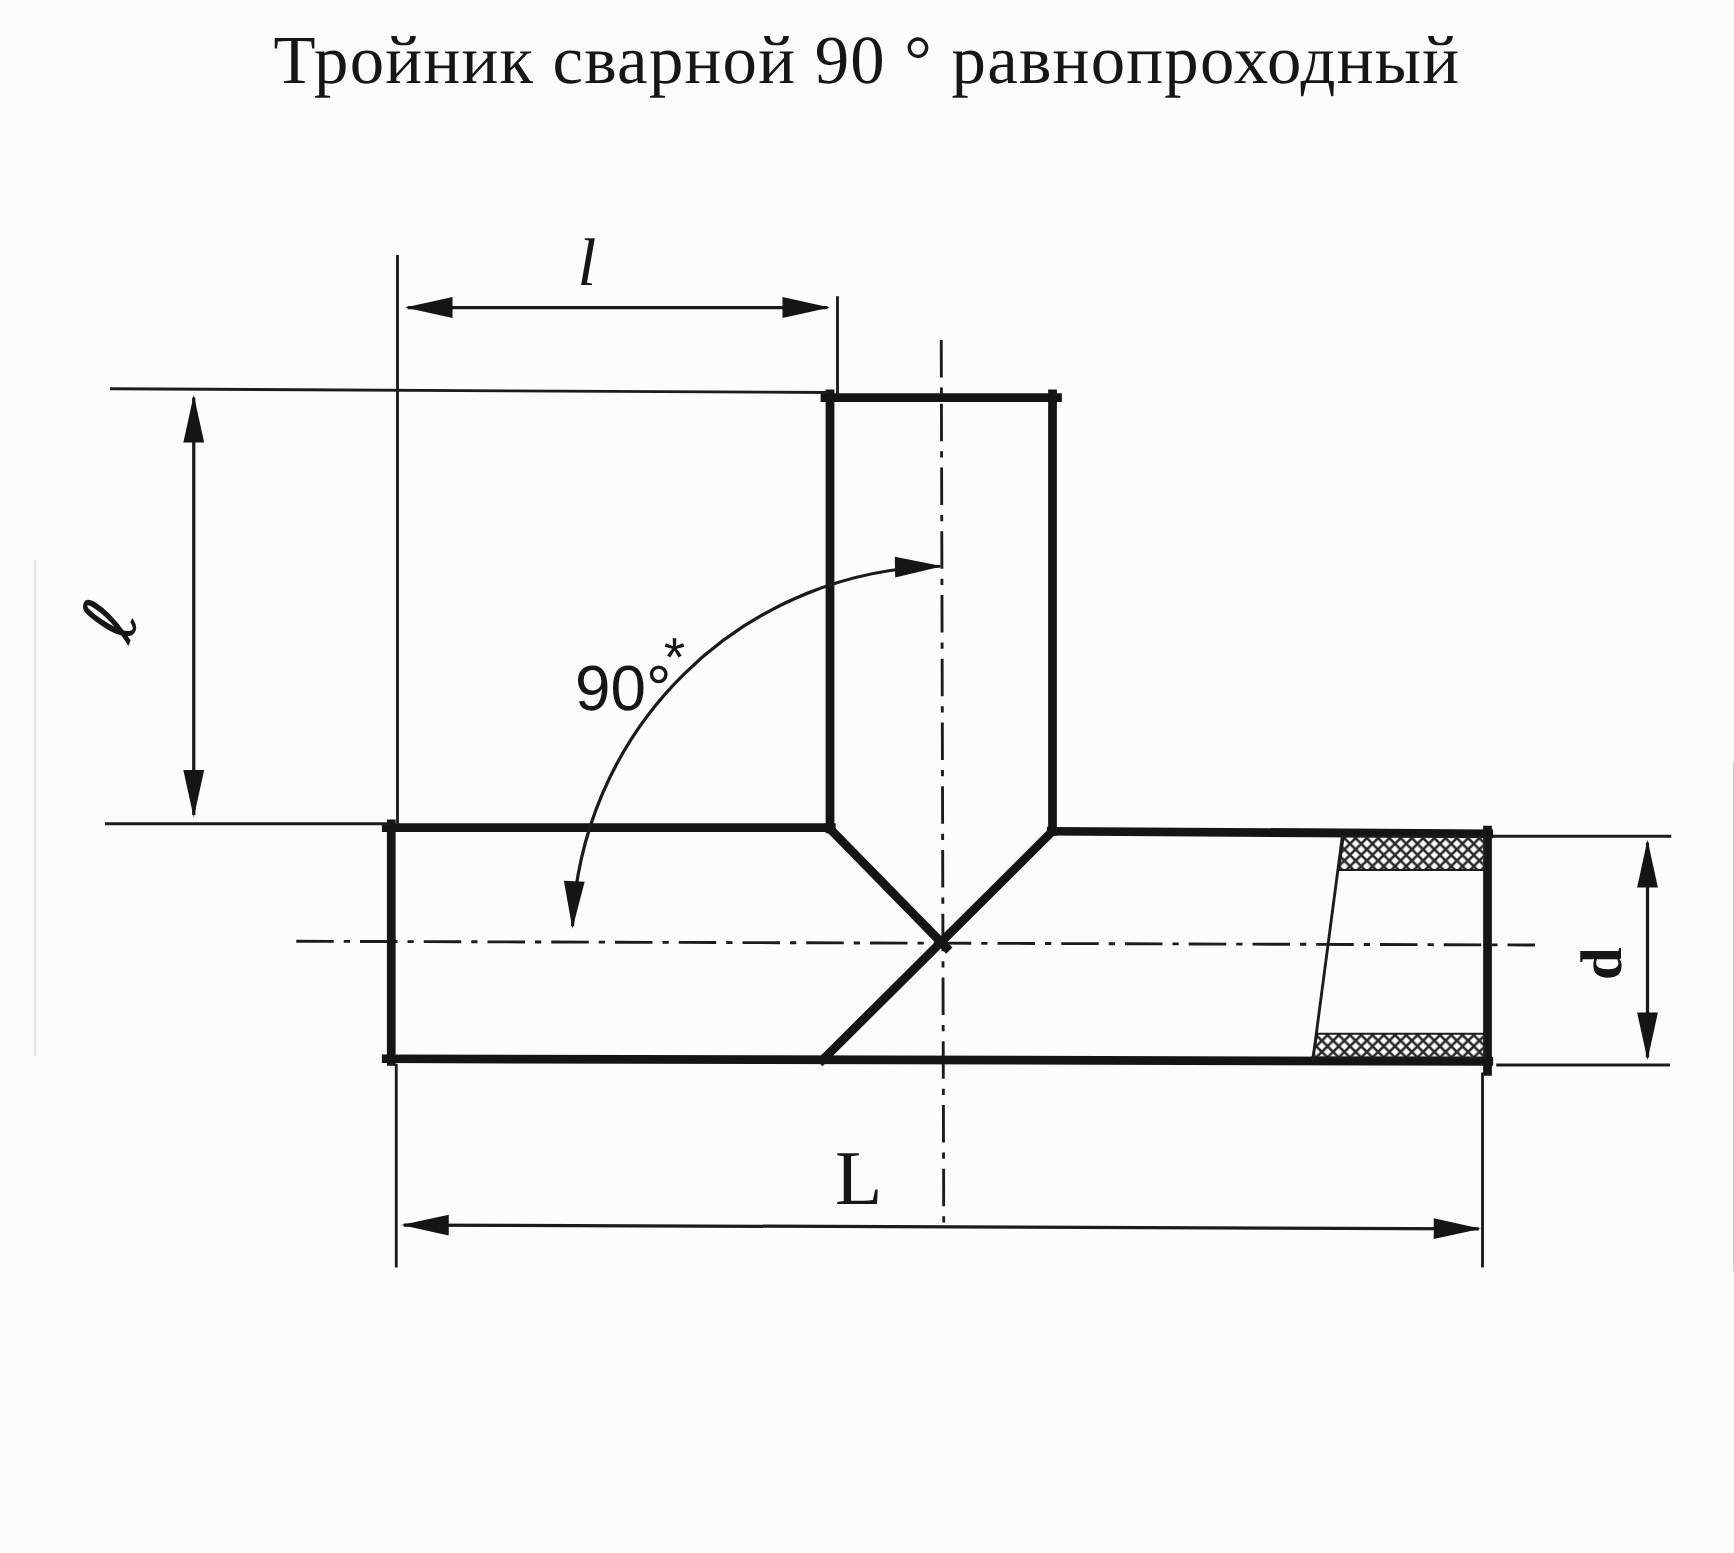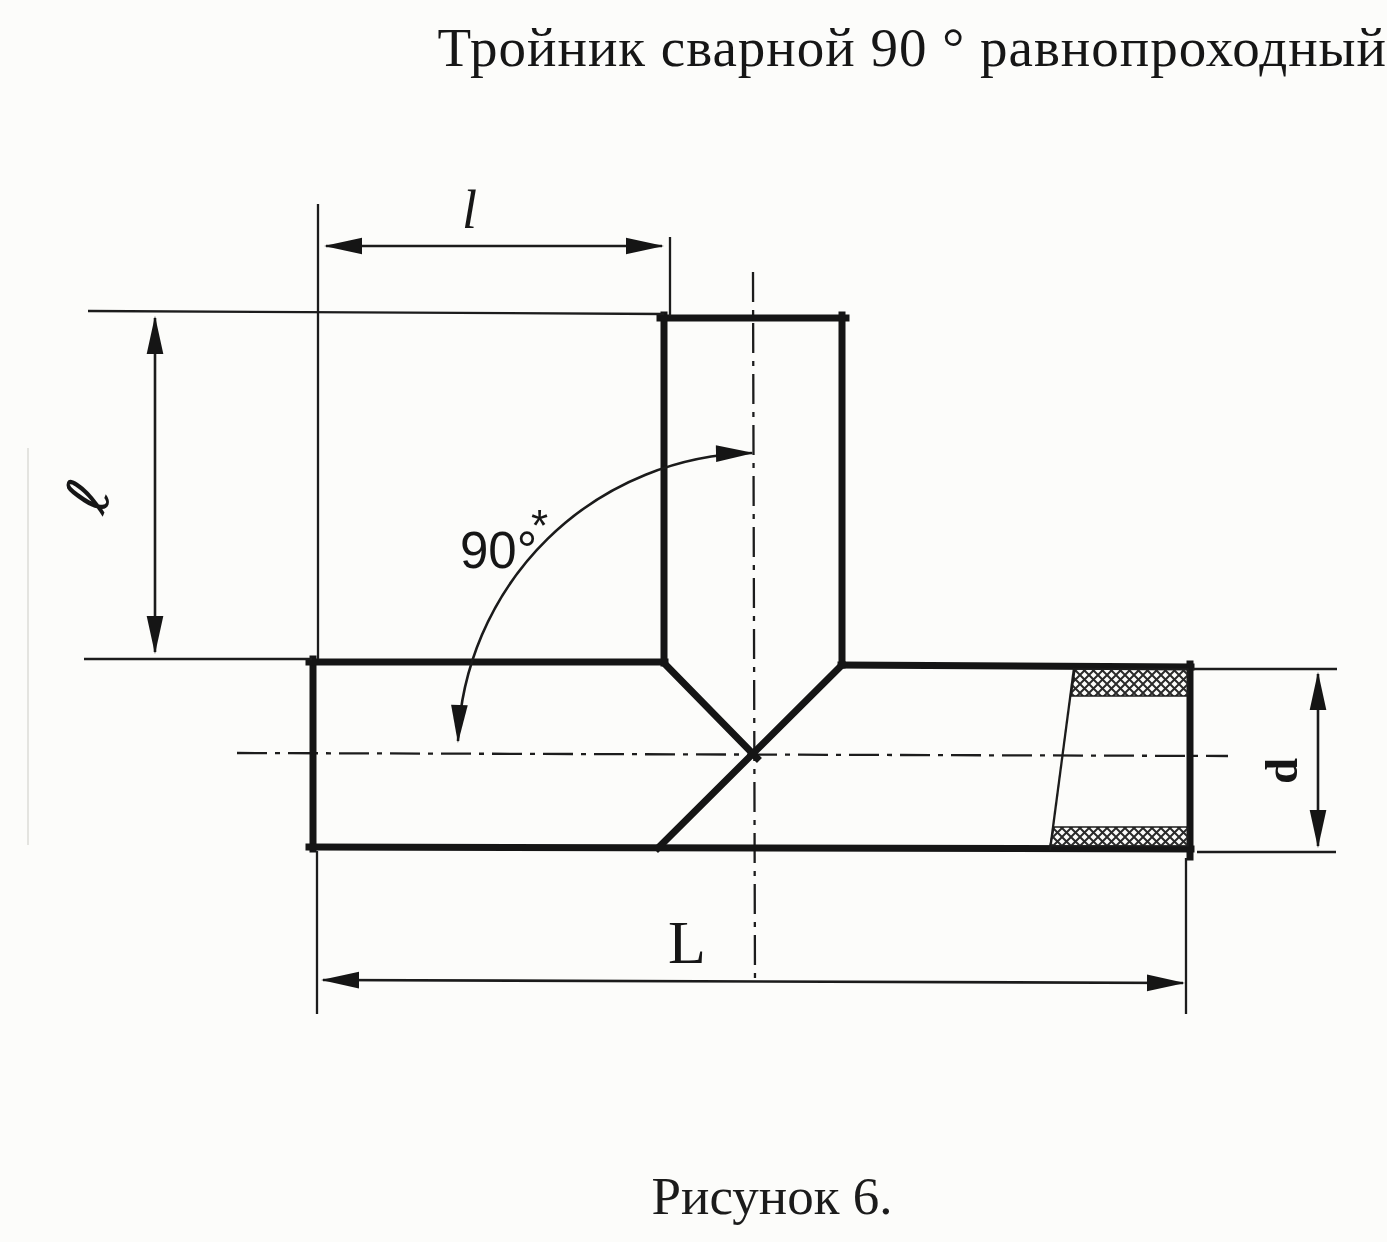--- a/index.html
+++ b/index.html
@@ -6,21 +6,21 @@
   .sheet{
     position:relative;
     width:1387px;height:1242px;
     background:#fcfcfa;
     overflow:hidden;
     font-family:"Liberation Serif", serif;
   }
   .title{
     position:absolute;
     top:16px;left:0;width:100%;
-    text-align:right;
+    text-align:center;
     font-size:55px;
     letter-spacing:1px;
     color:#161616;
     white-space:nowrap;
   }
   .caption{
     position:absolute;
     top:1166px;left:772px;
     transform:translateX(-50%);
     font-size:53px;
@@ -112,15 +112,14 @@
     </g>
 
     <g>
       <line class="thin" x1="1193" y1="669" x2="1337" y2="669"></line>
       <line class="thin" x1="1197" y1="852" x2="1336" y2="852"></line>
       <line class="dim" x1="1318" y1="674" x2="1318" y2="846" marker-start="url(#arrow)" marker-end="url(#arrow)"></line>
       <text class="lbl-serif" transform="translate(1297,784) rotate(-90)" font-size="47" font-weight="bold">d</text>
     </g>
   </svg>
 
-  <div class="caption">Рисунок 6.</div>
 
 </div>
 
 </body></html>

